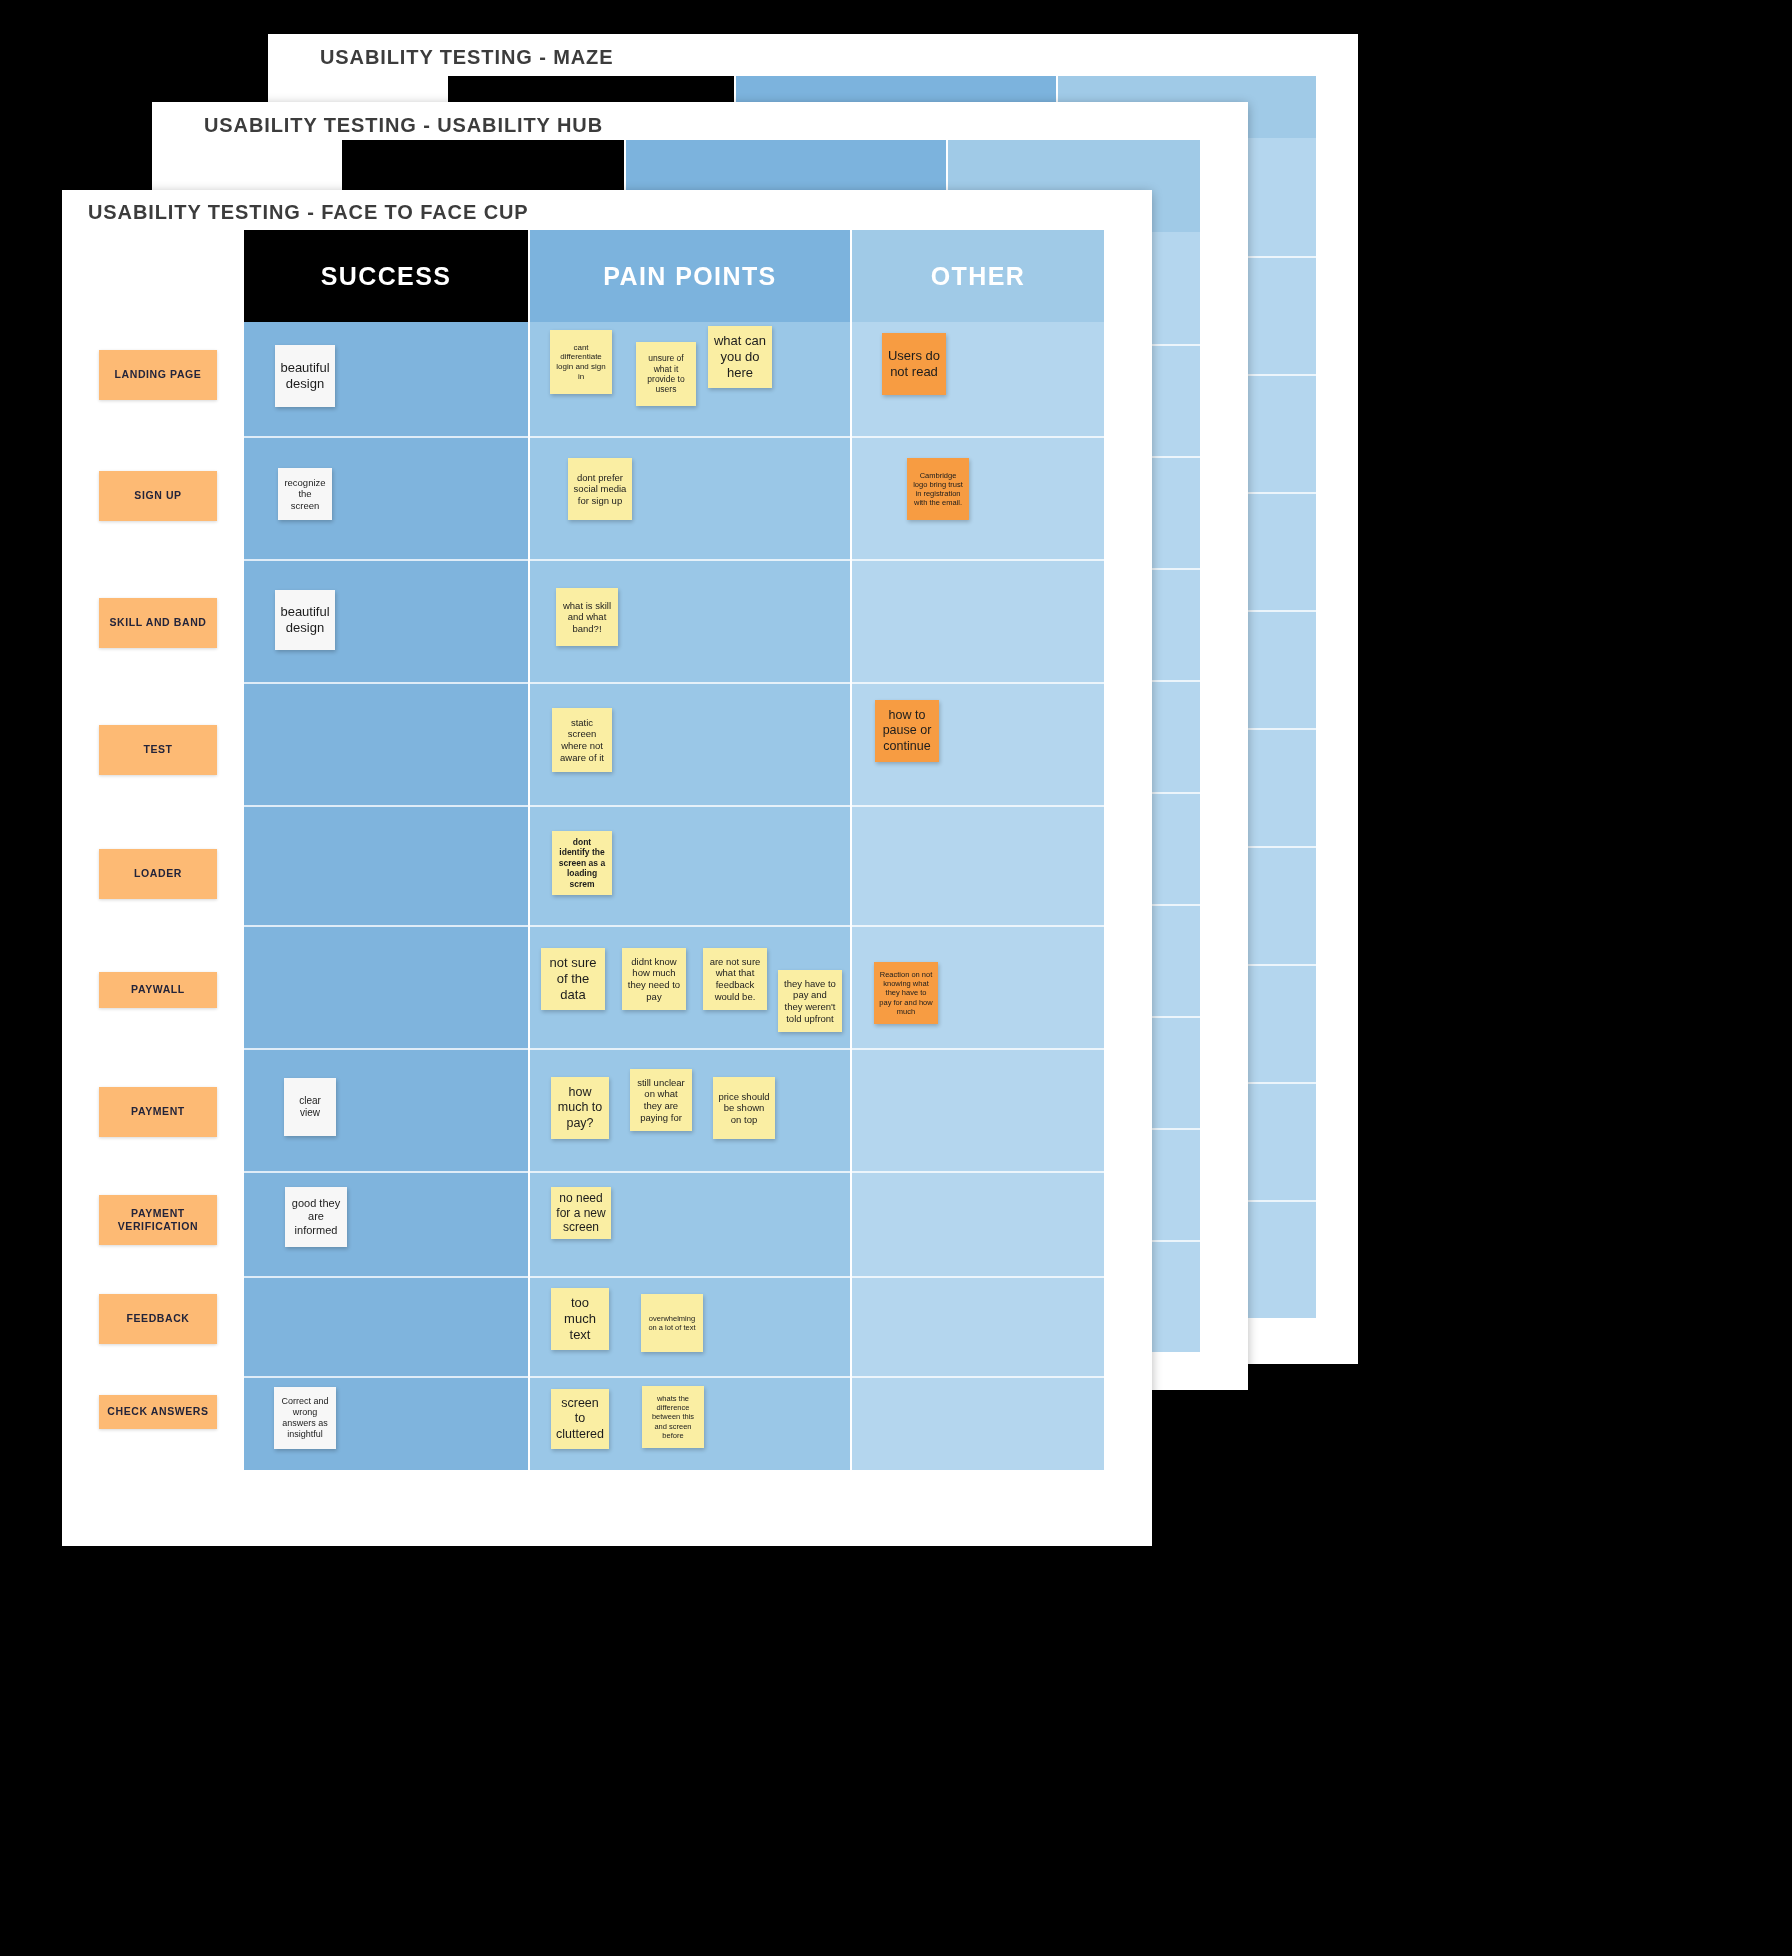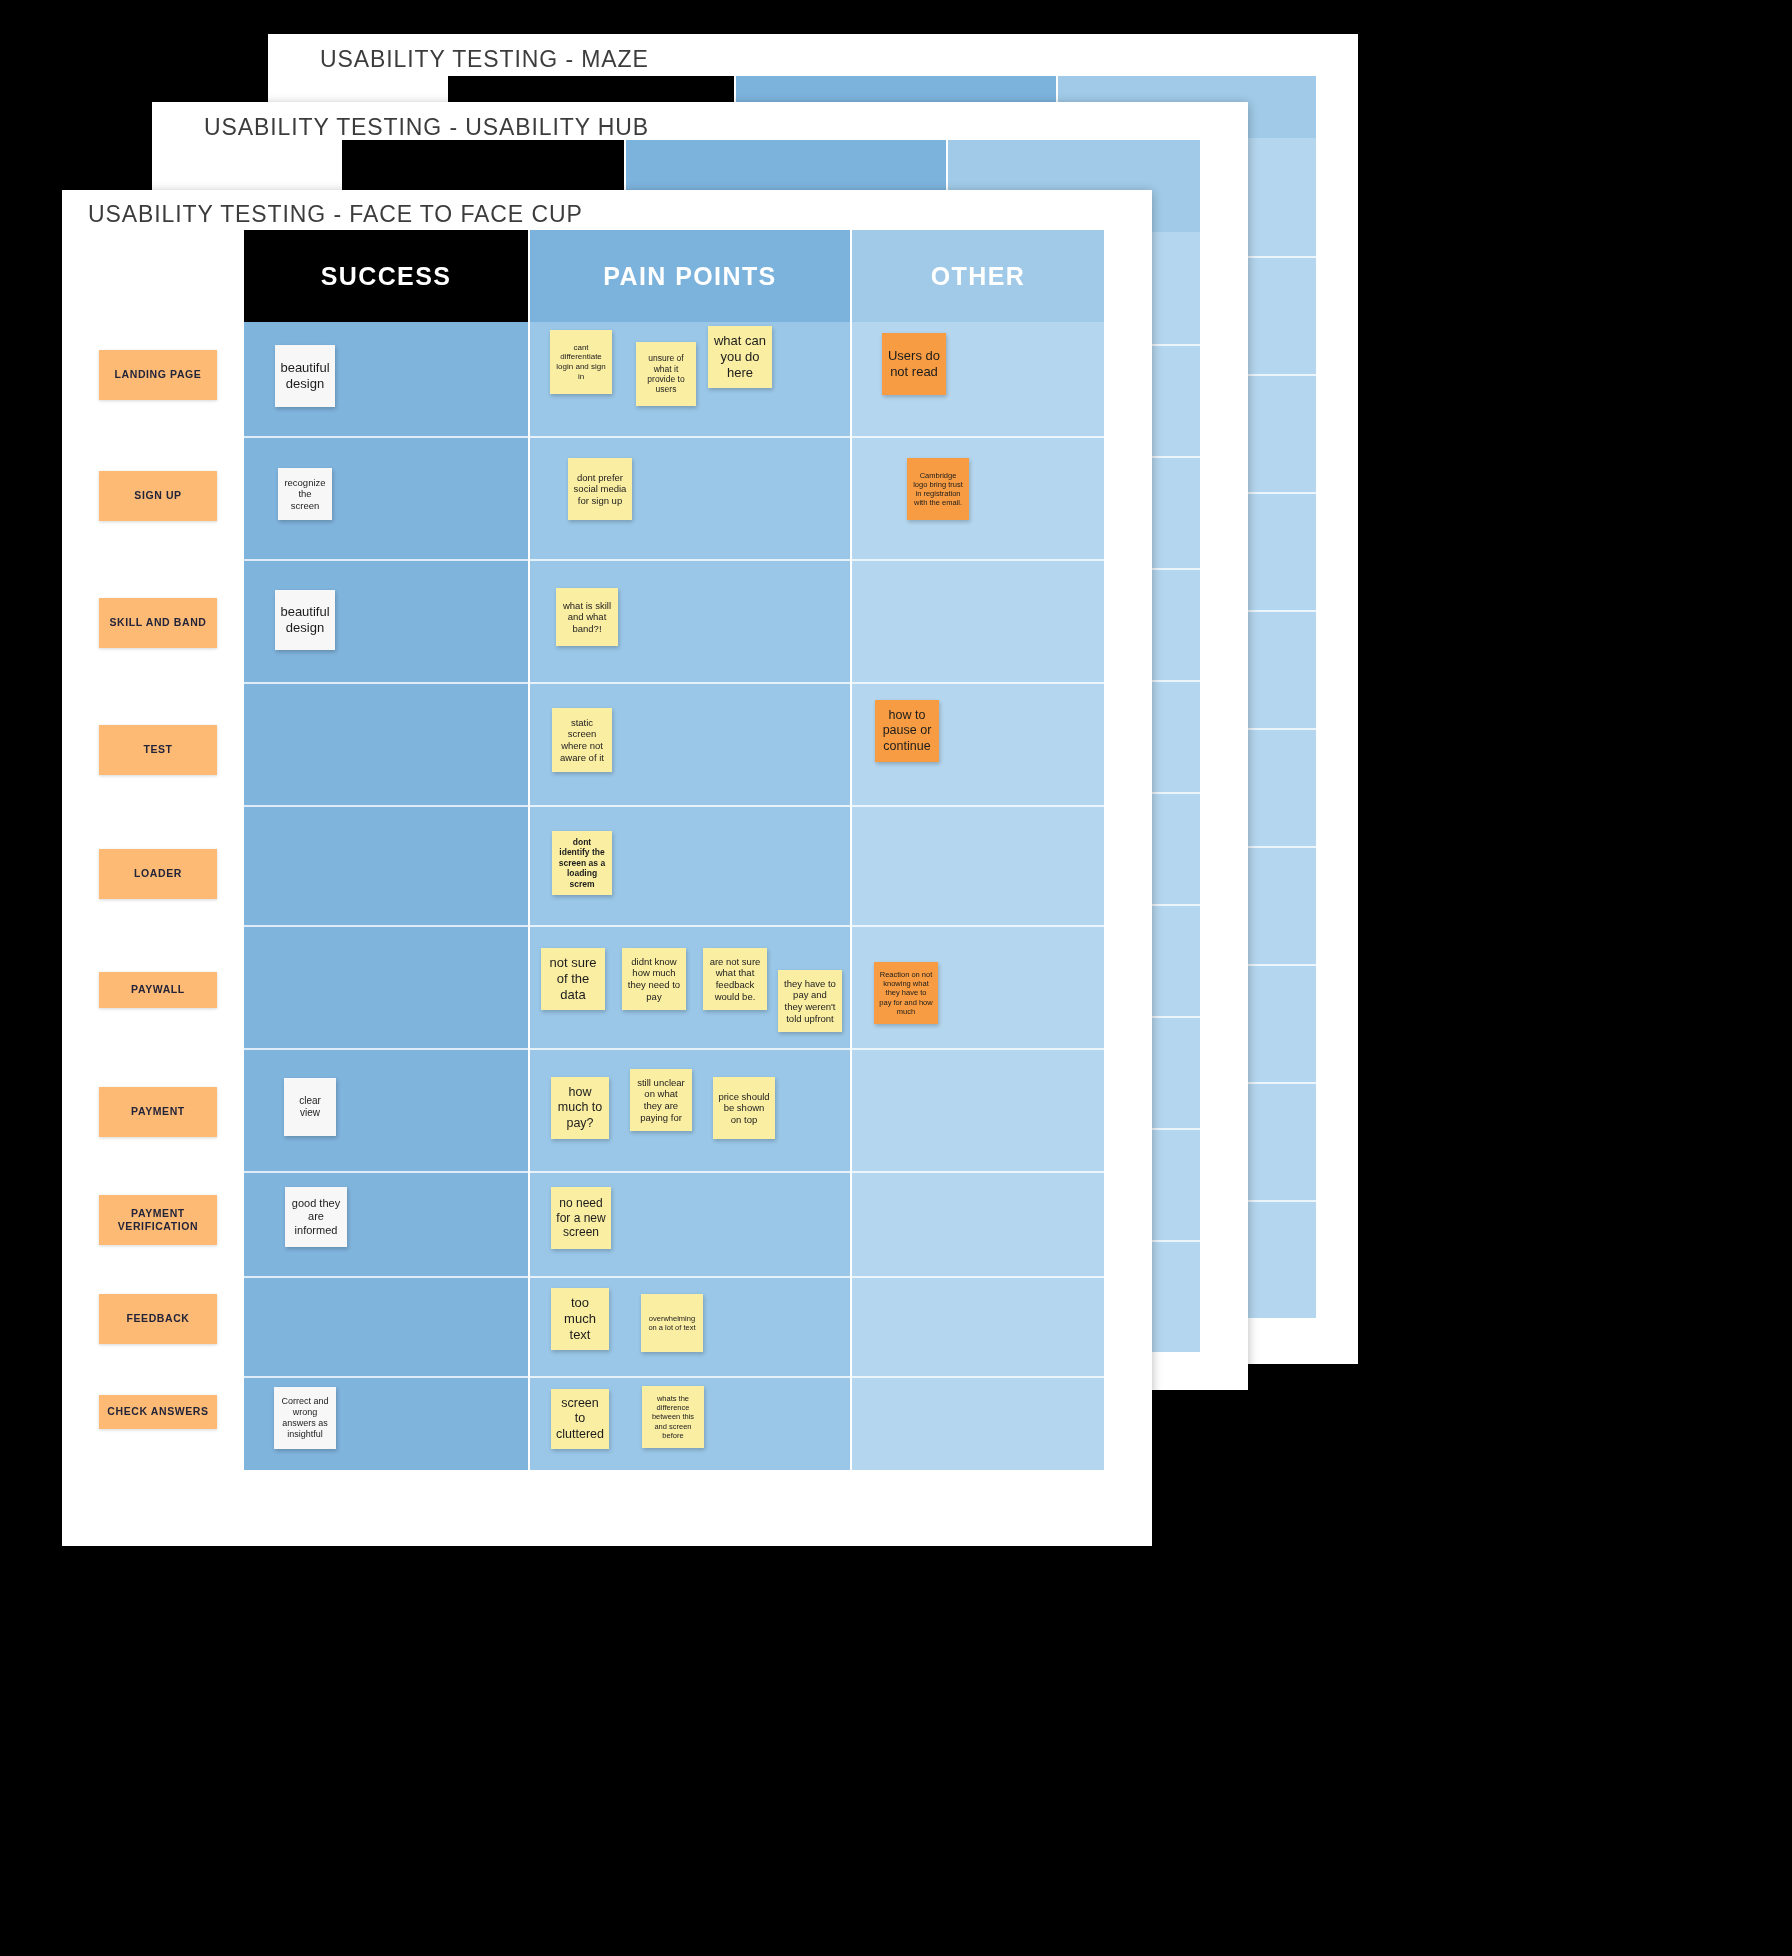--- a/index.html
+++ b/index.html
@@ -10,22 +10,22 @@
   }
   .stage{position:absolute;inset:0;}
 
   
   .board{
     position:absolute;background:#ffffff;
     box-shadow:0 2px 10px rgba(0,0,0,.28);
   }
   .board-title{
     position:absolute;
-    font-size:23px;letter-spacing:.9px;color:#3c3c3c;
-    font-weight:400;white-space:nowrap;
+    font-size:20px;letter-spacing:.9px;color:#3c3c3c;
+    font-weight:700;white-space:nowrap;
   }
 
   
   .hdr{
     position:absolute;display:flex;align-items:center;justify-content:center;
     color:#ffffff;font-weight:700;letter-spacing:1.4px;
   }
   .cell{position:absolute;}
   .col-success{background:#000000;}
   .col-success-body{background:#7fb4dd;}
@@ -167,21 +167,21 @@
     <div class="note yellow" style="left:641px;top:758px;width:64px;height:62px;font-size:9.5px;">are not sure what that feedback would be.</div>
     <div class="note yellow" style="left:716px;top:780px;width:64px;height:62px;font-size:9.5px;">they have to pay and they weren't told upfront</div>
     <div class="note orange" style="left:812px;top:772px;width:64px;height:62px;font-size:7.5px;">Reaction on not knowing what they have to pay for and how much</div>
 
     <div class="note white" style="left:222px;top:888px;width:52px;height:58px;font-size:10px;">clear view</div>
     <div class="note yellow" style="left:489px;top:887px;width:58px;height:62px;font-size:12.5px;">how much to pay?</div>
     <div class="note yellow" style="left:568px;top:879px;width:62px;height:62px;font-size:9.5px;">still unclear on what they are paying for</div>
     <div class="note yellow" style="left:651px;top:887px;width:62px;height:62px;font-size:9.5px;">price should be shown on top</div>
 
     <div class="note white" style="left:223px;top:997px;width:62px;height:60px;font-size:11px;">good they are informed</div>
-    <div class="note yellow" style="left:489px;top:997px;width:60px;height:62px;font-size:12px;">no need for a new screen</div>
+    <div class="note yellow" style="left:489px;top:997px;width:60px;height:52px;font-size:12px;">no need for a new screen</div>
 
     <div class="note yellow" style="left:489px;top:1098px;width:58px;height:62px;font-size:13px;">too much text</div>
     <div class="note yellow" style="left:579px;top:1104px;width:62px;height:58px;font-size:7.5px;">overwhelming on a lot of text</div>
 
     <div class="note white" style="left:212px;top:1197px;width:62px;height:62px;font-size:9px;">Correct and wrong answers as insightful</div>
     <div class="note yellow" style="left:489px;top:1199px;width:58px;height:60px;font-size:12.5px;">screen to cluttered</div>
     <div class="note yellow" style="left:580px;top:1196px;width:62px;height:62px;font-size:7.5px;">whats the difference between this and screen before</div>
 
   </div>
 </div>

